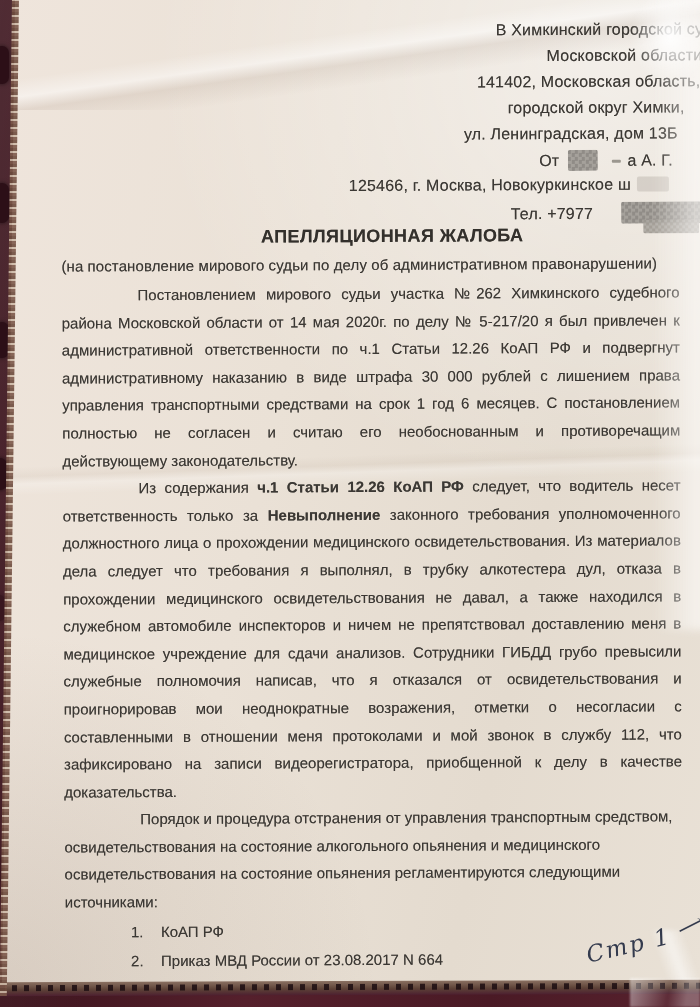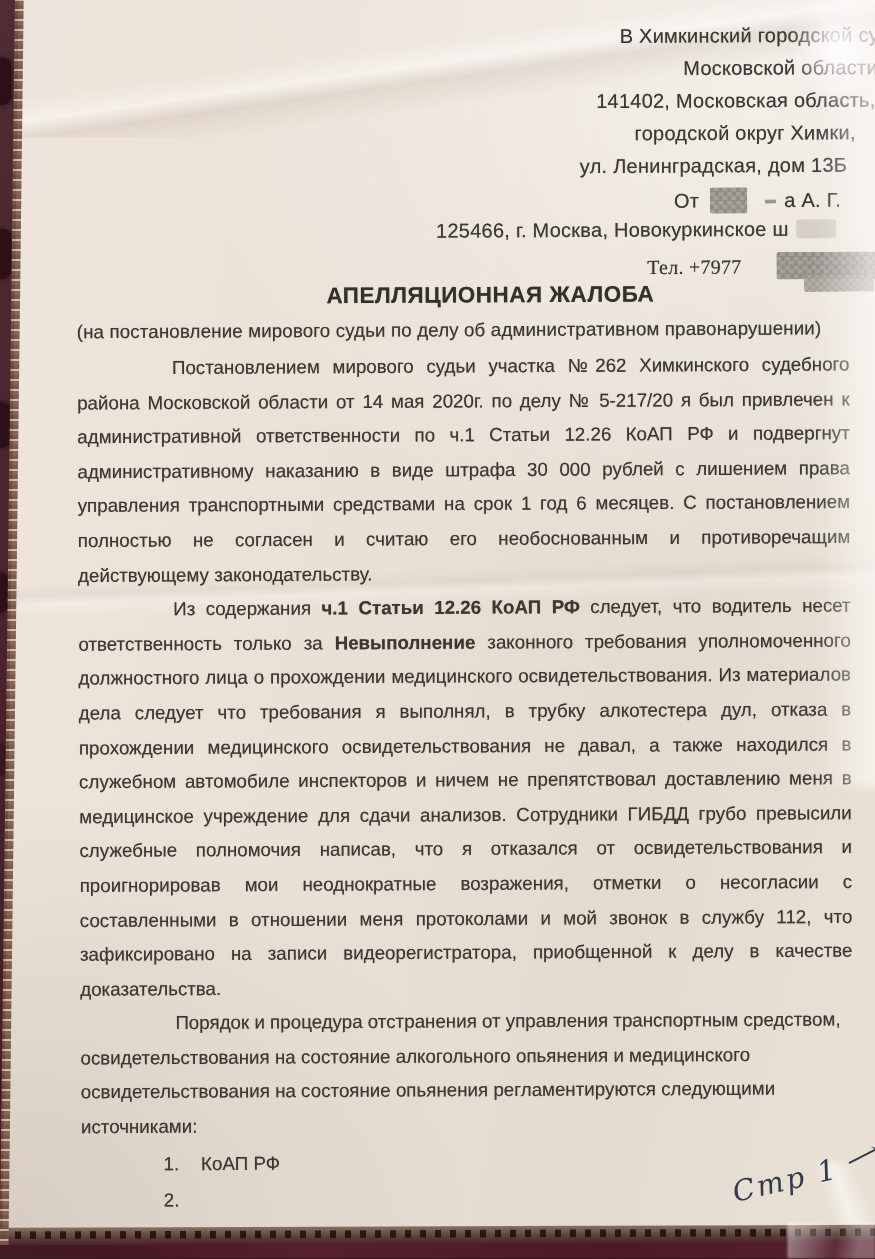--- a/index.html
+++ b/index.html
@@ -57,21 +57,21 @@
     text-shadow:0 0 .6px rgba(75,70,64,.65);}
   .header{position:relative;height:222px;font-size:16px;}
   .hdr{position:absolute;white-space:nowrap;letter-spacing:.2px;}
   .hd0{top:22px;  right:-34px;}
   .hd1{top:48px;  right:-24px;}
   .hd2{top:74px;  right:-22px;}
   .hd3{top:100px; right:-6px;}
   .hd4{top:126px; right:1px;}
   .hd5{top:151px; right:6px;}
   .hd6{top:177px; right:10px;}
-  .hd7{top:203px; right:-22px;font-family:Liberation Serif, serif;}
+  .hd7{top:203px; right:-22px;}
   .mosaic{display:inline-block;vertical-align:-5px;border-radius:2px;
     background:repeating-conic-gradient(#a5a19b 0% 25%, #908c87 0% 50%) 0 0/7px 7px;}
   .m-name{width:30px;height:21px;margin:0 14px 0 8px;}
   .m-dash{display:inline-block;width:9px;height:3px;background:#9b978f;vertical-align:3px;margin-right:7px;border-radius:1px;}
   .m-phone{width:80px;height:22px;margin-left:28px;}
   .m-phone2{position:absolute;right:-20px;top:221px;width:56px;height:14px;border-radius:2px;
     background:repeating-conic-gradient(#aca8a2 0% 25%, #9b968f 0% 50%) 0 0/6px 6px;opacity:.9;}
   .m-addr{display:inline-block;width:32px;height:15px;background:#c8c2ba;opacity:.65;vertical-align:-2px;margin-left:6px;border-radius:2px;}
   .title{font-weight:bold;font-size:18px;letter-spacing:.4px;text-align:center;margin:4px 0 0 44px;color:#33302c;}
   .subtitle{font-size:15px;margin-top:9px;letter-spacing:.1px;}
@@ -119,20 +119,21 @@
         <p class="par">Постановлением мирового судьи участка №262 Химкинского судебного района Московской области от 14 мая 2020г. по делу № 5-217/20 я был привлечен к административной ответственности по ч.1 Статьи 12.26 КоАП РФ и подвергнут административному наказанию в виде штрафа 30 000 рублей с лишением права управления транспортными средствами на срок 1 год 6 месяцев. С постановлением полностью не согласен и считаю его необоснованным и противоречащим действующему законодательству.</p>
         <p class="par"><span>Из содержания </span><span class="b">ч.1 Статьи 12.26 КоАП РФ</span><span> следует, что водитель несет ответственность только за </span><span class="b">Невыполнение</span><span> законного требования уполномоченного должностного лица о прохождении медицинского освидетельствования. Из материалов дела следует что требования я выполнял, в трубку алкотестера дул, отказа в прохождении медицинского освидетельствования не давал, а также находился в служебном автомобиле инспекторов и ничем не препятствовал доставлению меня в медицинское учреждение для сдачи анализов. Сотрудники ГИБДД грубо превысили служебные полномочия написав, что я отказался от освидетельствования и проигнорировав мои неоднократные возражения, отметки о несогласии с составленными в отношении меня протоколами и мой звонок в службу 112, что зафиксировано на записи видеорегистратора, приобщенной к делу в качестве доказательства.</span></p>
         <p class="par left">Порядок и процедура отстранения от управления транспортным средством, освидетельствования на состояние алкогольного опьянения и медицинского освидетельствования на состояние опьянения регламентируются следующими источниками:</p>
         <div class="list">
           <div class="li">
               <span class="num">1.</span>
               <span>КоАП РФ</span>
             </div>
           <div class="li">
               <span class="num">2.</span>
+              <span>Приказ МВД России от 23.08.2017 N 664</span>
             </div>
           <div class="li">
               <span class="num">3.</span>
               <span>Постановление Правительства РФ от 26.06.2008 N 475</span>
             </div>
 
         </div>
       </div>
     </div>
 

